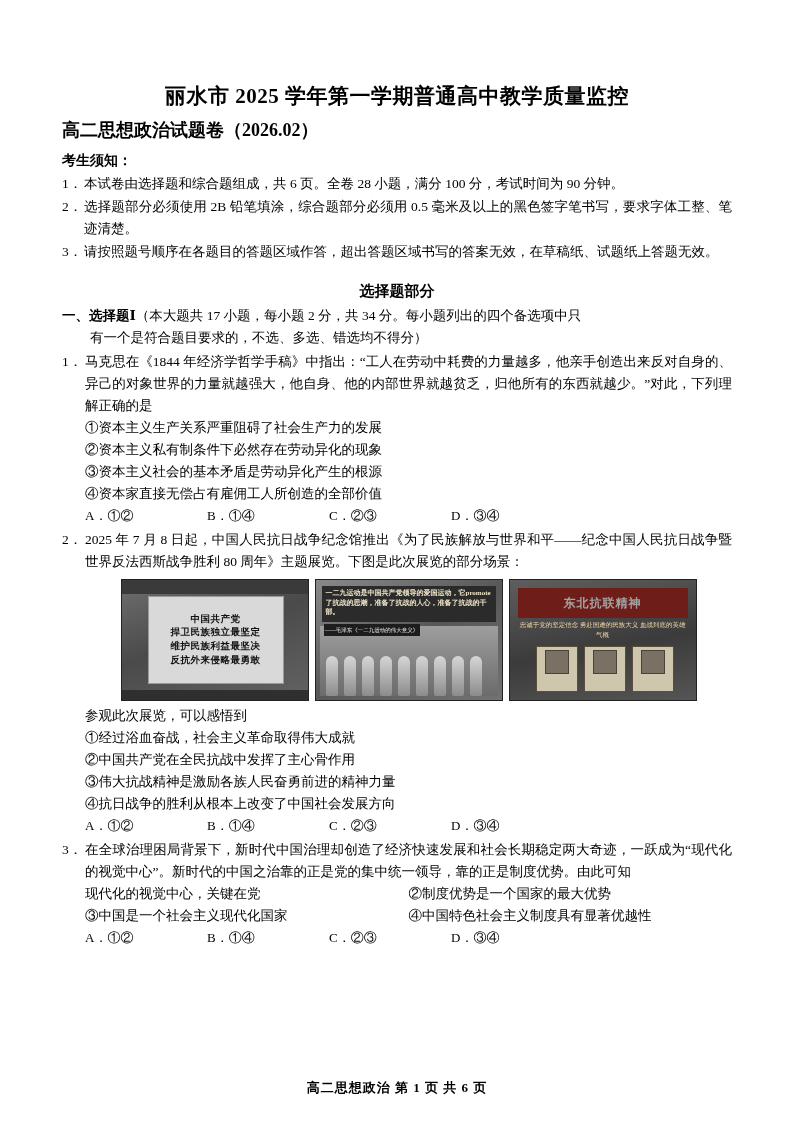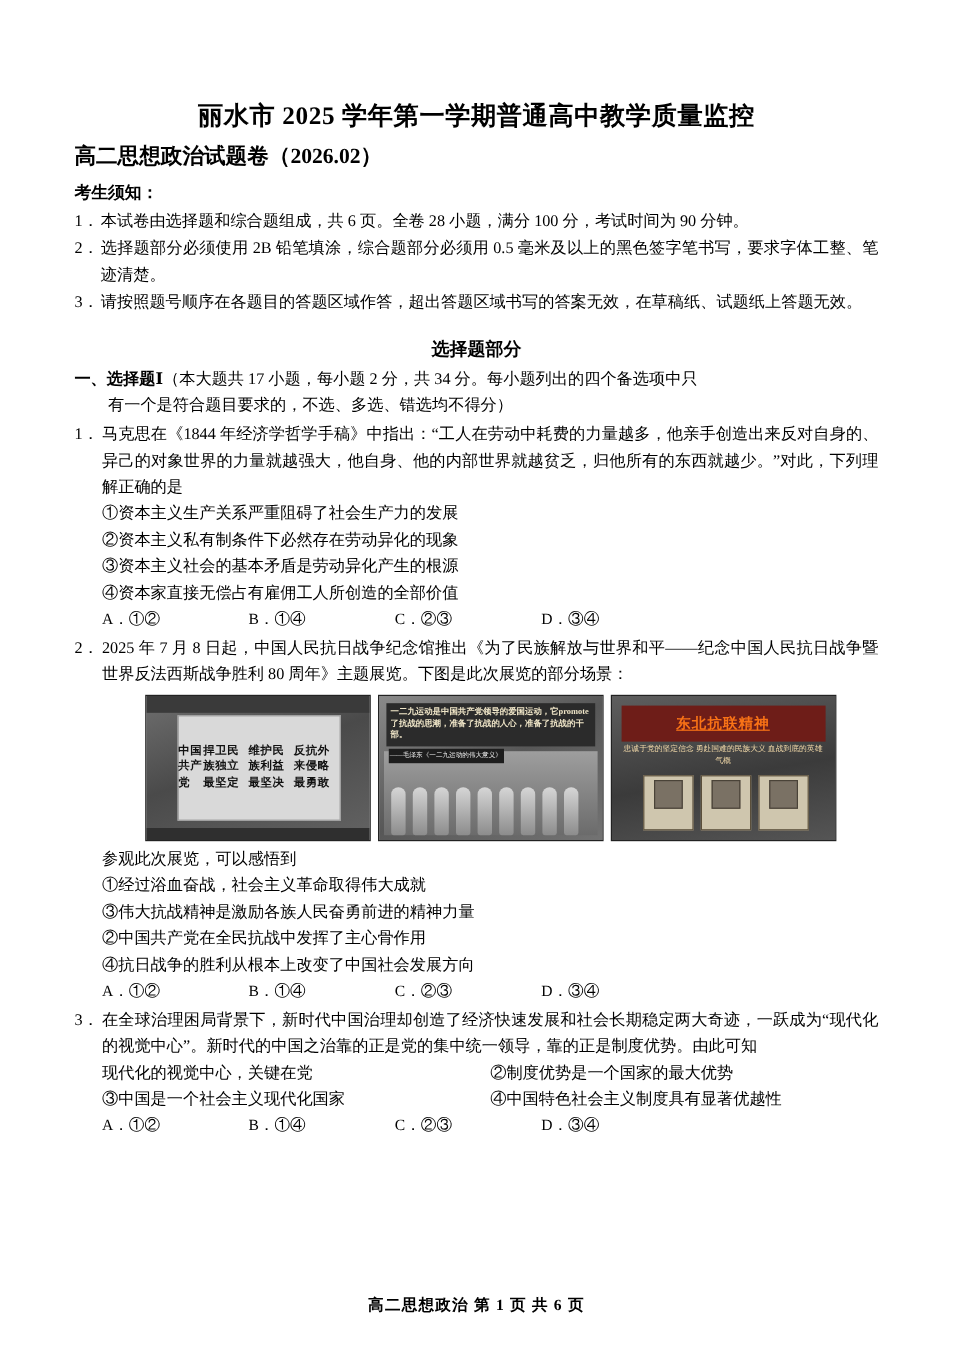--- a/index.html
+++ b/index.html
@@ -128,21 +128,21 @@
   .ph3 { width: 186px; height: 120px; background: linear-gradient(170deg,#5e5e5e 0%,#3b3b3b 55%,#555 100%); }
 
   
   .ph1 .banner {
     position: absolute;
     left: 26px; top: 16px;
     width: 134px; height: 86px;
     background: #d9d9d9;
     border: 1px solid #9a9a9a;
     display: flex;
-    flex-direction: row;
+    flex-direction: column;
     justify-content: center;
     align-items: center;
     color: #111;
     font-weight: bold;
     font-size: 9.5px;
     line-height: 1.45;
     letter-spacing: 0.5px;
   }
   .ph1 .top {
     position: absolute; left: 0; top: 0; width: 100%; height: 14px;
@@ -168,24 +168,23 @@
     border-radius: 6px 6px 2px 2px;
   }
   .ph2 .capt {
     position: absolute; left: 8px; top: 44px; width: 96px; height: 12px;
     background: #1d1d1d; color: #eee; font-size: 5.5px; line-height: 12px;
     text-align: center; overflow: hidden;
   }
   
   .ph3 .redhead {
     position: absolute; left: 8px; top: 8px; right: 8px; height: 30px;
-    background: #6e1d18; color: #f97316; font-weight: bold;
+    background: #6e1d18; color: #a3a3a3; font-weight: bold;
     font-size: 12px; display: flex; align-items: center; justify-content: center;
     letter-spacing: 1px;
-    text-decoration: underline;
   }
   .ph3 .sub {
     position: absolute; left: 8px; top: 40px; right: 8px; height: 28px;
     color: #f2d9a8; font-size: 6.5px; line-height: 1.5; text-align: center;
   }
   .ph3 .panel {
     position: absolute; bottom: 8px; width: 40px; height: 44px;
     background: #cfc6ae; border: 1px solid #5b4f3b;
   }
   .ph3 .panel .pimg {
@@ -296,22 +295,22 @@
       </div>
       <div class="panel" style="left:122px">
         <div class="pimg"></div>
         <div class="ptxt">&nbsp;</div>
       </div>
     </div>
   </div>
 
   <div class="opt-line">参观此次展览，可以感悟到</div>
   <div class="opt-line">①经过浴血奋战，社会主义革命取得伟大成就</div>
+  <div class="opt-line">②中国共产党在全民抗战中发挥了主心骨作用</div>
   <div class="opt-line">③伟大抗战精神是激励各族人民奋勇前进的精神力量</div>
-  <div class="opt-line">②中国共产党在全民抗战中发挥了主心骨作用</div>
   <div class="opt-line">④抗日战争的胜利从根本上改变了中国社会发展方向</div>
   <div class="choices">
     <span class="c">A．①②</span>
     <span class="c">B．①④</span>
     <span class="c">C．②③</span>
     <span class="c">D．③④</span>
   </div>
 
   <div class="q">
     <span class="qnum">3．</span>

